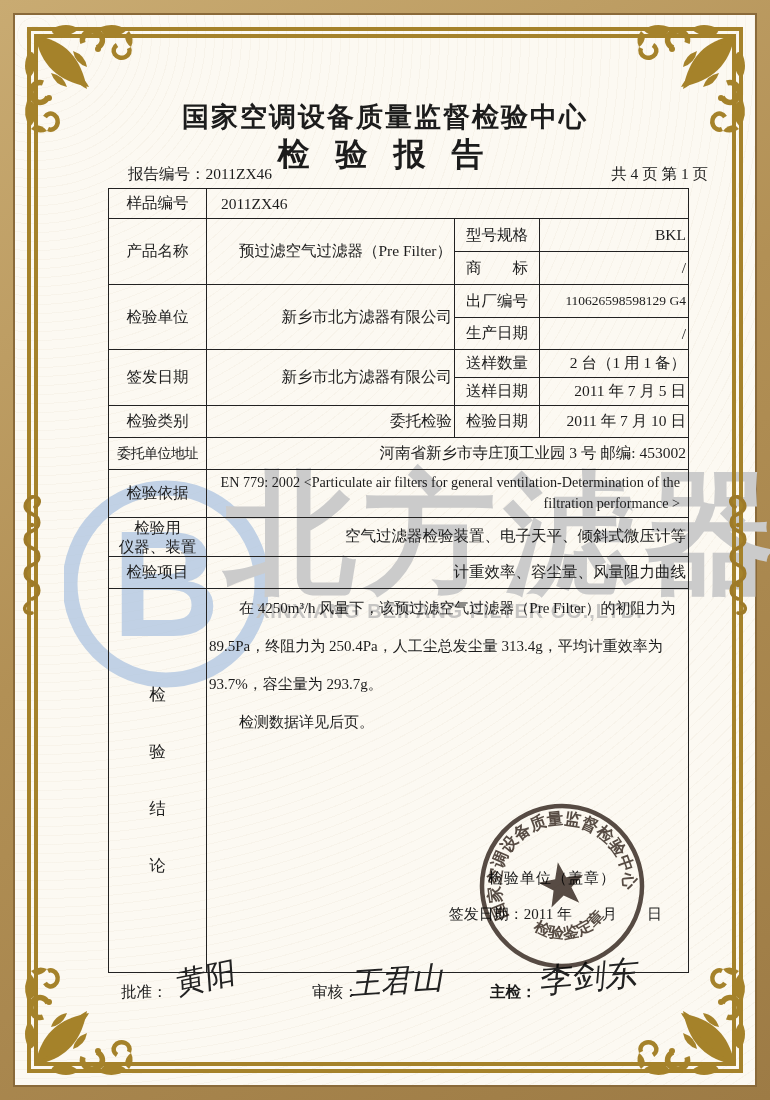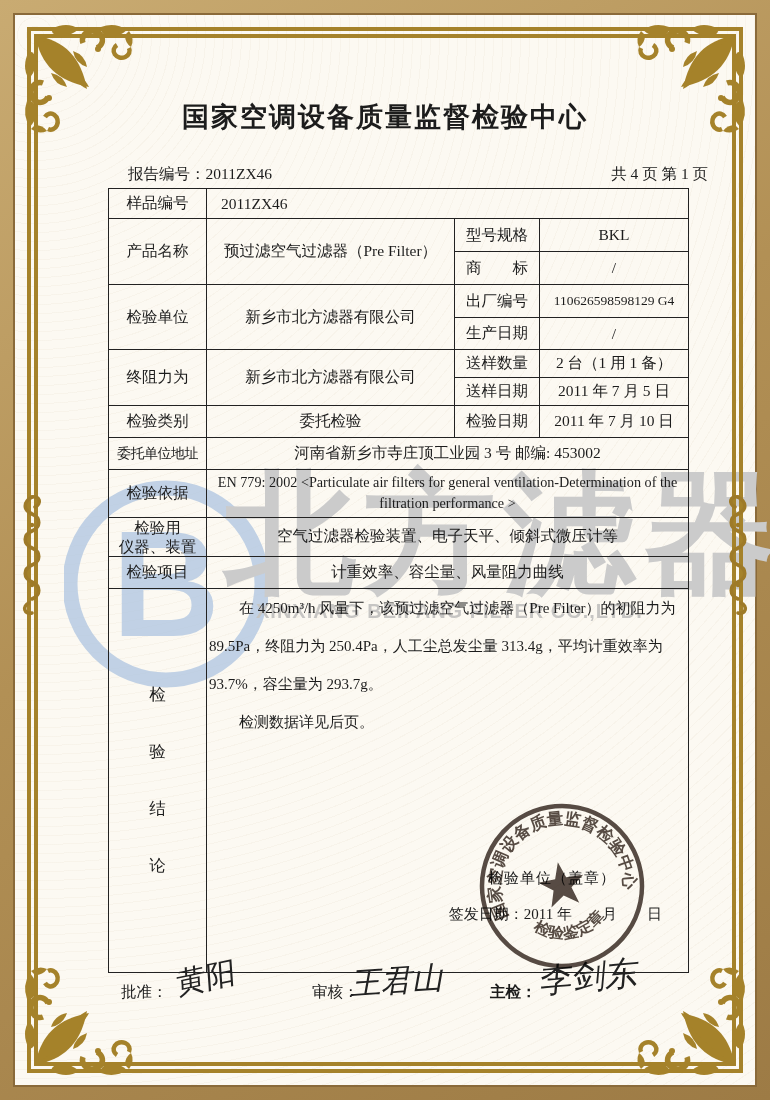--- a/index.html
+++ b/index.html
@@ -26,21 +26,21 @@
   
   .content{position:absolute;inset:0;z-index:4;}
   .org-title{position:absolute;top:99px;left:0;width:100%;text-align:center;font-size:27px;font-weight:bold;letter-spacing:2px;}
   .report-title{position:absolute;top:133px;left:0;width:100%;text-align:center;font-size:32px;font-weight:bold;letter-spacing:9px;}
   .report-meta{position:absolute;top:164px;left:108px;width:580px;display:flex;justify-content:space-between;font-size:15.5px;margin-left:20px;}
 
   table.info-table{position:absolute;left:108px;top:188px;border-collapse:collapse;table-layout:fixed;background:transparent;}
   table.info-table td{border:1.6px solid #222;padding:0 2px;overflow:hidden;}
   td.lbl{text-align:center;font-size:15.5px;}
   td.lbl.sm6{font-size:14px;letter-spacing:-0.5px;}
-  td.val{text-align:center;font-size:15.5px;}
+  td.val{text-align:right;font-size:15.5px;}
   td.val.left{text-align:left;padding-left:14px;}
   td.val.sm{font-size:13.5px;}
   td.val.en{font-size:14.2px;line-height:1.5;padding:2px 8px;margin-left:13px;}
   .two-line div{line-height:1.25;text-align:center;font-size:15.5px;}
   .concl-lbl{vertical-align:middle;}
   .vstack{display:flex;flex-direction:column;align-items:center;gap:35px;font-size:16.5px;}
   .concl-cell{vertical-align:top;position:relative;padding:46px 14px 0 10px;}
   .concl-para{margin:0;text-indent:2em;line-height:38px;font-size:15px;text-align:left;}
   .concl-note{margin:0;text-indent:2em;line-height:38px;font-size:15px;}
   .unit-line{position:absolute;right:72px;top:280px;font-size:15px;letter-spacing:1px;}
@@ -170,20 +170,21 @@
     <svg class="wm-logo" viewBox="0 0 204 248">
       <ellipse cx="102" cy="124" rx="96" ry="96" fill="none" stroke="#b3c8e2" stroke-width="15"></ellipse>
       <text x="102" y="176" text-anchor="middle" font-size="150" font-weight="bold" fill="#b3c8e2" font-family="Liberation Sans, DejaVu Sans, sans-serif">B</text>
     </svg>
     <div class="wm-cn">北方滤器</div>
     <div class="wm-en">XINXIANG BEIFANG FILTER CO.,LTD.</div>
   </div>
 
   <div class="content">
     <div class="org-title">国家空调设备质量监督检验中心</div>
+    <div class="report-title">检 验 报 告</div>
     <div class="report-meta">
       <span><span>报告编号：</span><span>2011ZX46</span></span>
       <span>共 4 页 第 1 页</span>
     </div>
 
     <table class="info-table">
       <colgroup>
           <col style="width:98px">
           <col style="width:248px">
           <col style="width:85px">
@@ -208,21 +209,21 @@
         <td class="lbl" rowspan="2">检验单位</td>
         <td class="val" rowspan="2">新乡市北方滤器有限公司</td>
         <td class="lbl">出厂编号</td>
         <td class="val sm">110626598598129 G4</td>
       </tr>
       <tr style="height:32px">
         <td class="lbl">生产日期</td>
         <td class="val">/</td>
       </tr>
       <tr style="height:28px">
-        <td class="lbl" rowspan="2">终阻力为</td>
+        <td class="lbl" rowspan="2">签发日期</td>
         <td class="val" rowspan="2">新乡市北方滤器有限公司</td>
         <td class="lbl">送样数量</td>
         <td class="val">2 台（1 用 1 备）</td>
       </tr>
       <tr style="height:28px">
         <td class="lbl">送样日期</td>
         <td class="val">2011 年 7 月 5 日</td>
       </tr>
       <tr style="height:32px">
         <td class="lbl">检验类别</td>

